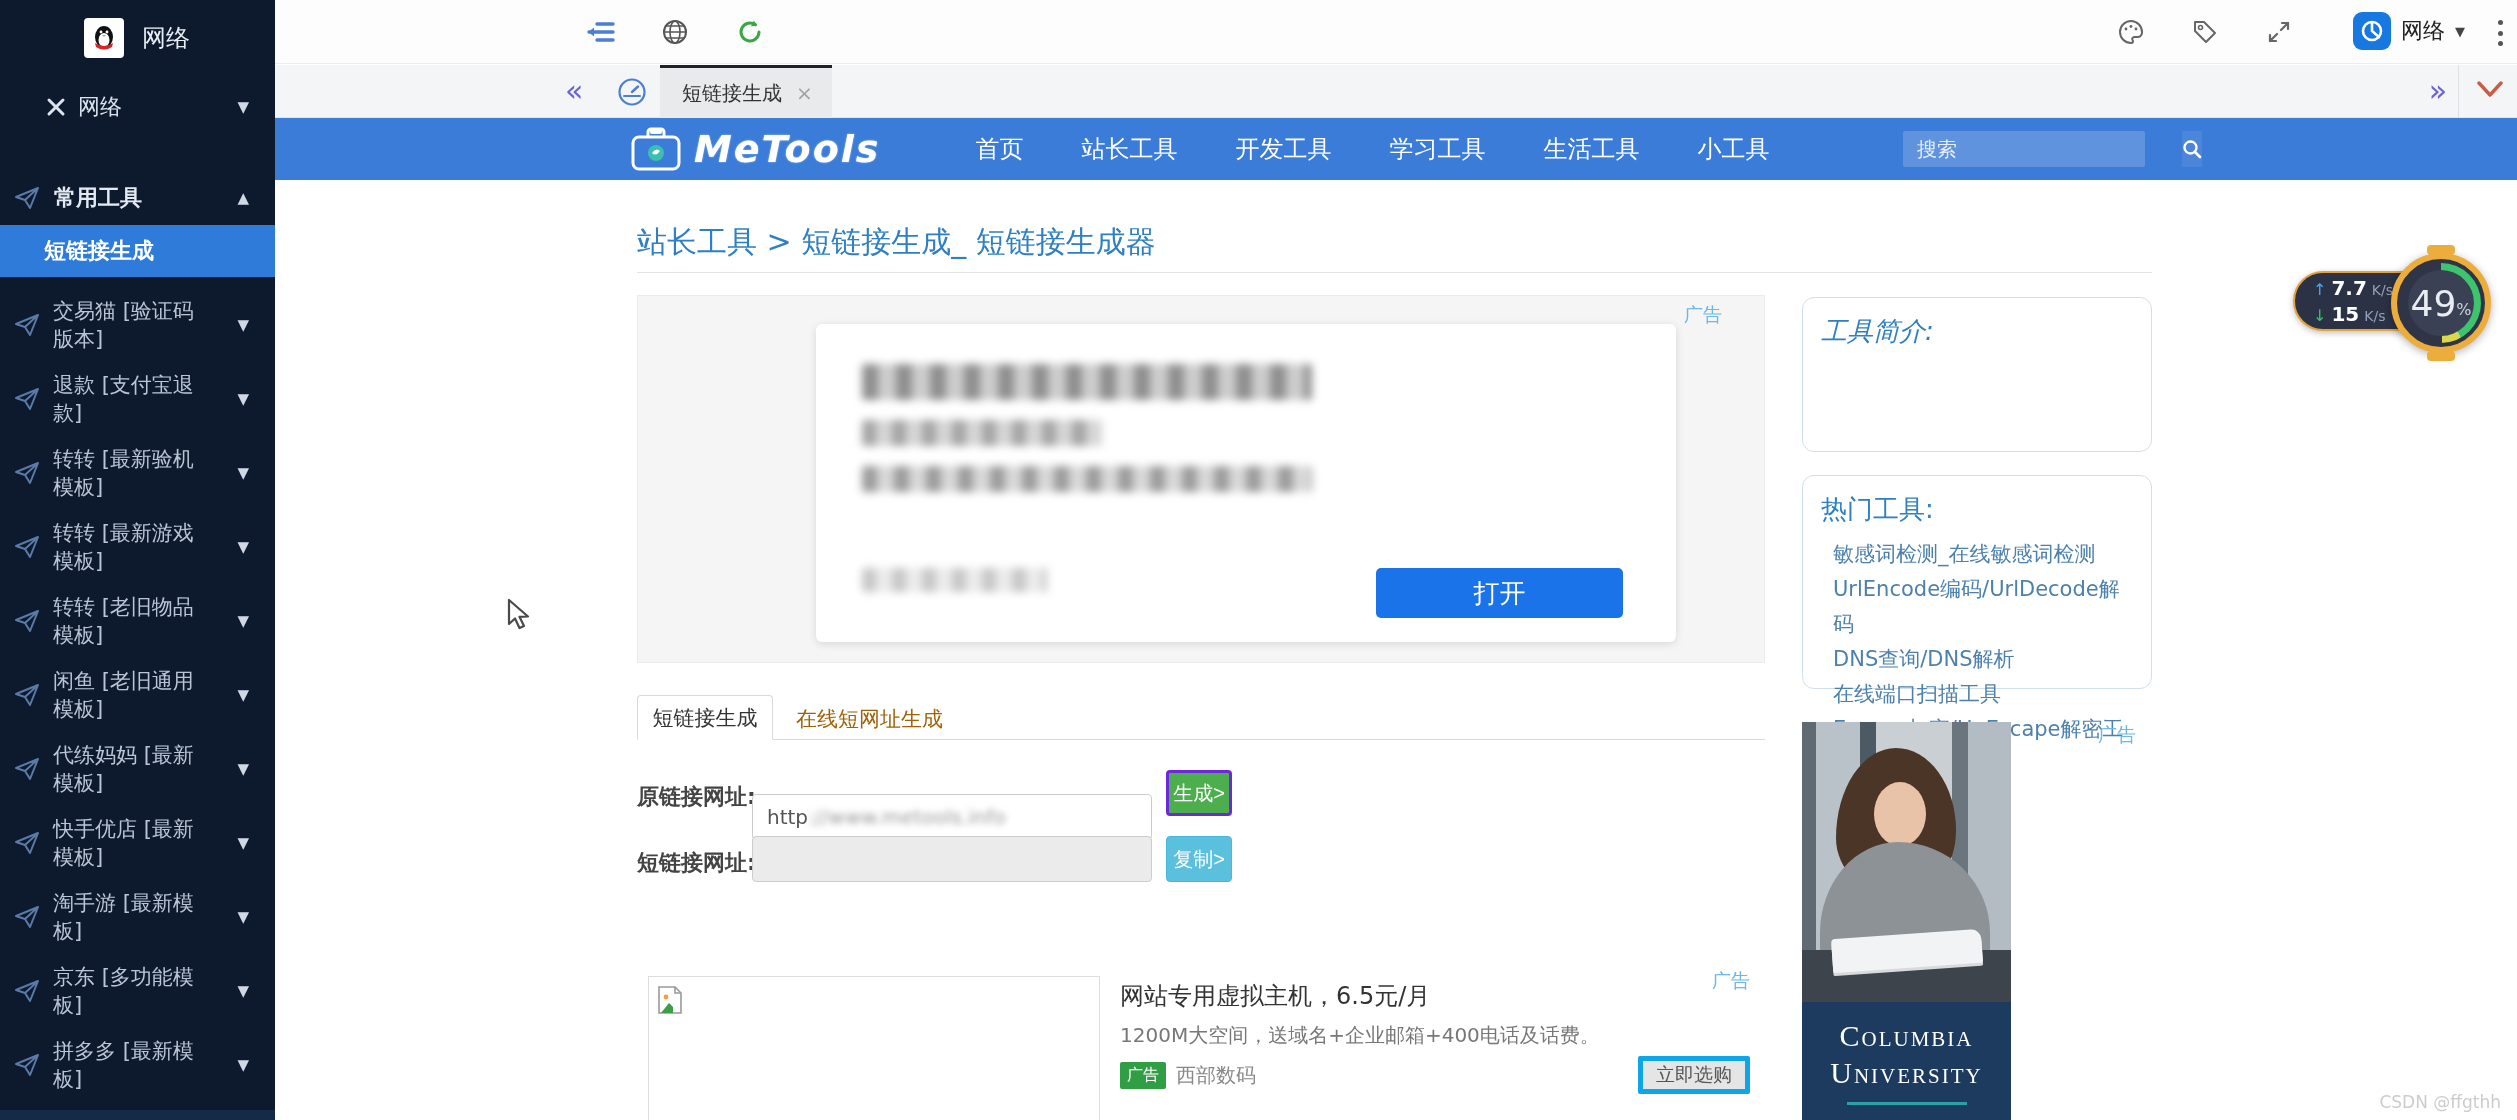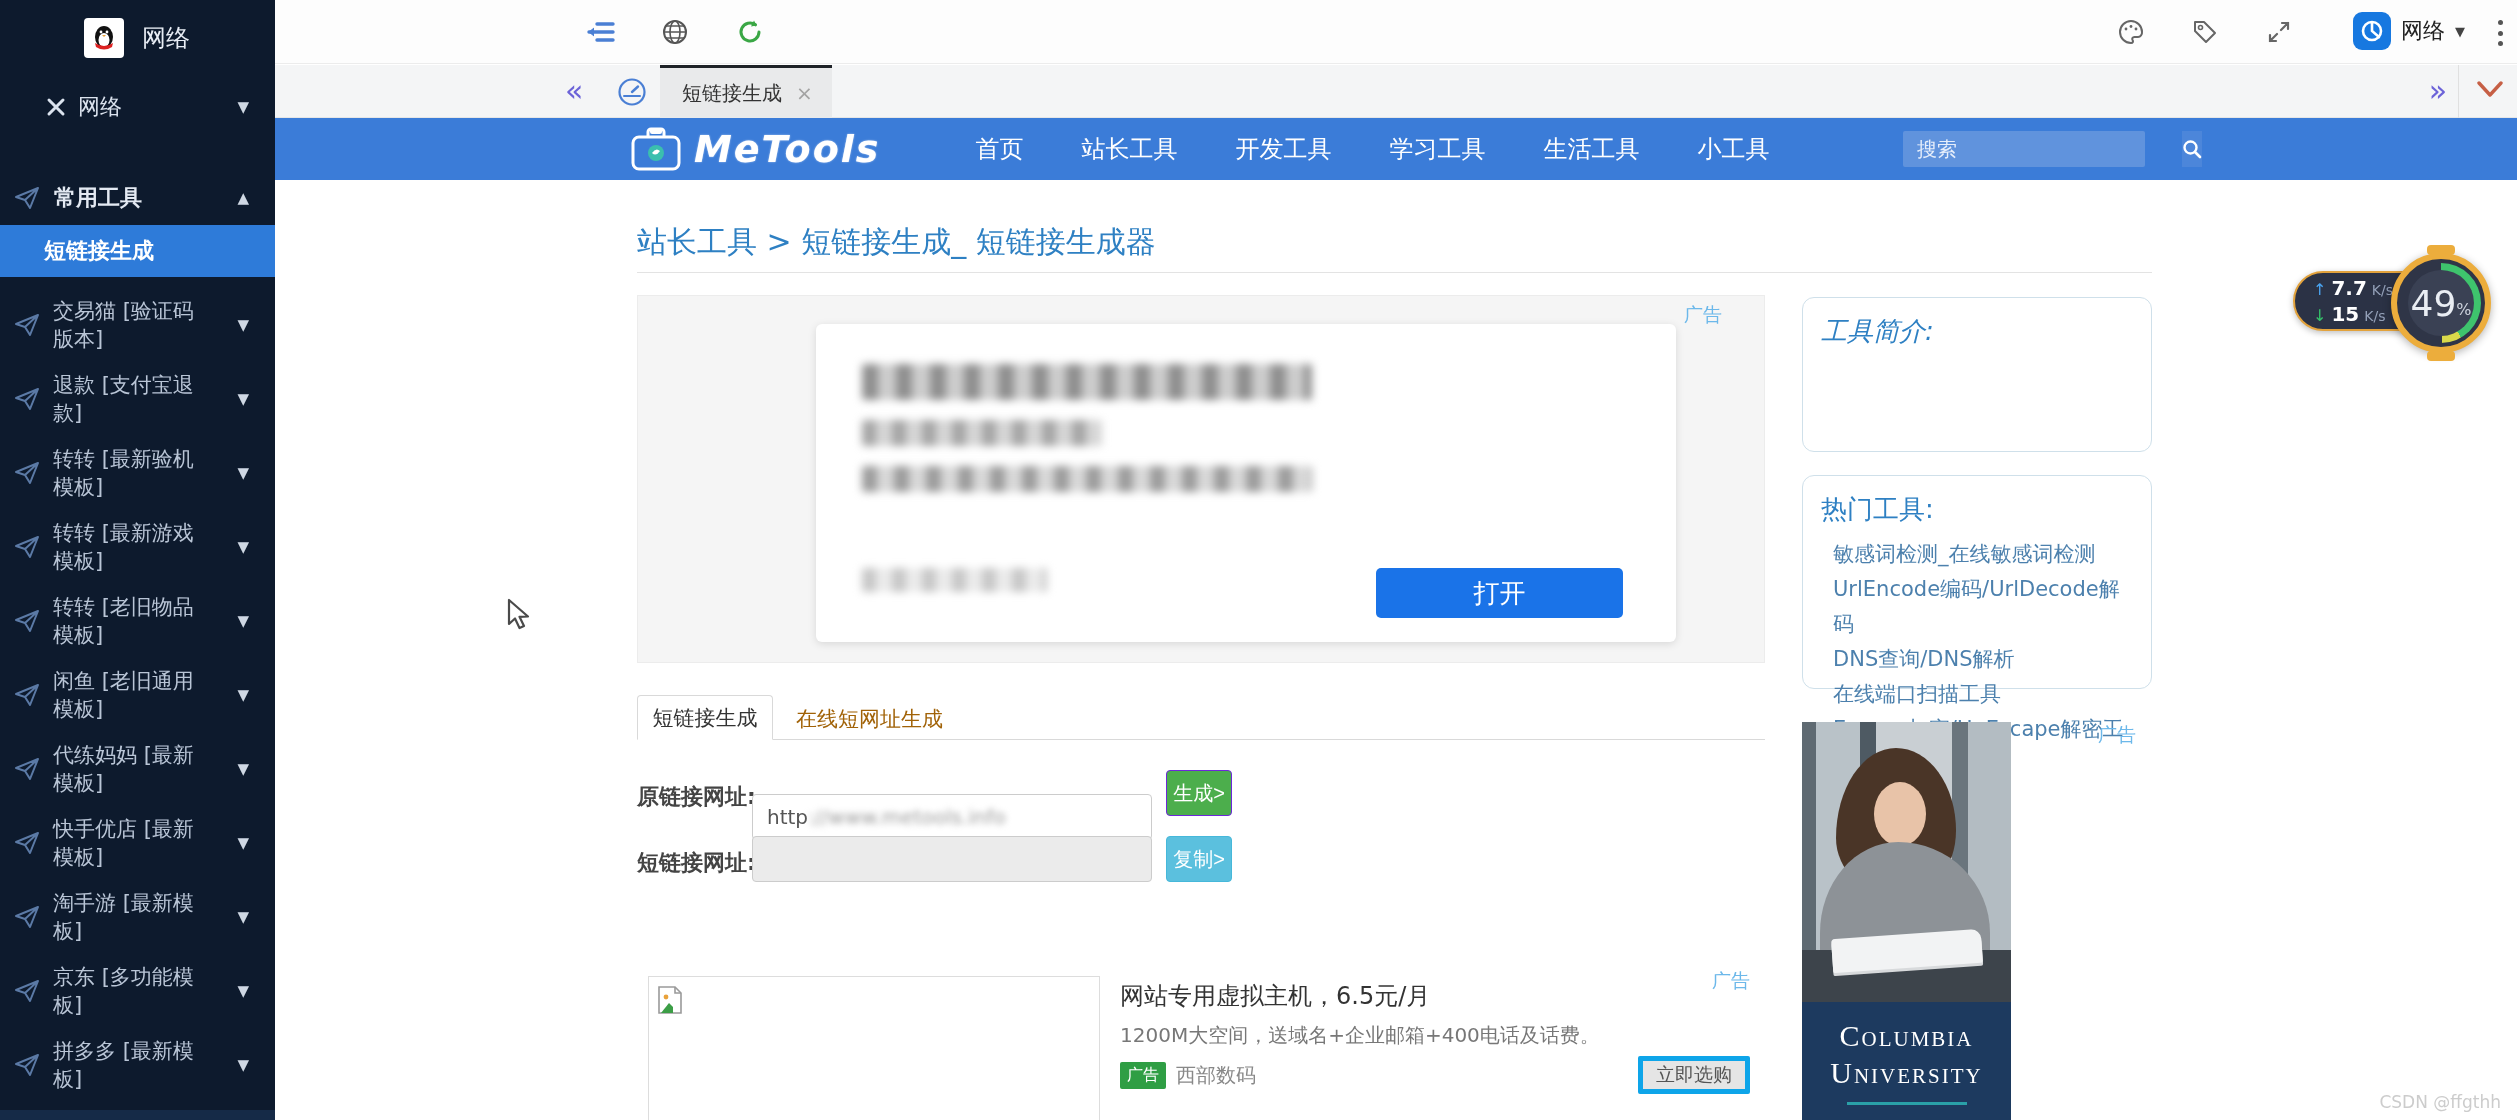--- a/index.html
+++ b/index.html
@@ -72,21 +72,21 @@
   .open-btn { position:absolute; right:53px; bottom:24px; width:247px; height:50px; background:#1a73e8; color:#fff; font-size:26px; border:none; border-radius:5px; cursor:pointer; }
 
   
   .tool-tabs-line { position:absolute; left:637px; top:739px; width:1128px; border-top:1px solid #d9d9d9; }
   .tool-tab-active { position:absolute; left:637px; top:695px; width:136px; height:45px; background:#fff; border:1px solid #d9d9d9; border-bottom:1px solid #fff; border-radius:4px 4px 0 0; display:flex; align-items:center; justify-content:center; font-size:21px; color:#333; cursor:pointer; }
   .tool-tab-link { position:absolute; left:796px; top:705px; font-size:21px; color:#a16207; cursor:pointer; }
   .form-label { position:absolute; font-size:22px; font-weight:600; color:#444; }
   .fake-input { position:absolute; left:752px; width:400px; height:46px; background:#fff; border:1px solid #ccc; border-radius:4px; display:flex; align-items:center; padding-left:14px; font-size:20px; color:#555; cursor:text; }
   .smudge { filter:blur(3px); color:#9a9a9a; }
   .input-disabled { position:absolute; left:752px; width:400px; height:46px; background:#ebebeb; border:1px solid #ccc; border-radius:4px; }
-  .btn-green { position:absolute; left:1166px; width:66px; height:46px; background:#4cae4c; border:1px solid #6d28d9; border-radius:4px; color:#fff; font-size:20px; cursor:pointer; }
+  .btn-green { position:absolute; left:1166px; width:66px; height:46px; background:#4cae4c; border:3px solid #6d28d9; border-radius:4px; color:#fff; font-size:20px; cursor:pointer; }
   .btn-info { position:absolute; left:1166px; width:66px; height:46px; background:#5bc0de; border:1px solid #46b8da; border-radius:4px; color:#fff; font-size:20px; cursor:pointer; }
 
   
   .ad2-label { position:absolute; left:1712px; top:968px; }
   .ad2-img { position:absolute; left:648px; top:976px; width:452px; height:170px; background:#fff; border:1px solid #ddd; }
   .broken-ic { position:absolute; left:8px; top:8px; }
   .ad2-title { position:absolute; left:1120px; top:980px; font-size:24px; color:#333; }
   .ad2-desc { position:absolute; left:1120px; top:1022px; font-size:20px; color:#777; }
   .ad2-row { position:absolute; left:1120px; top:1062px; display:flex; align-items:center; gap:10px; }
   .ad2-badge { background:#2f9e44; color:#fff; font-size:16px; padding:3px 7px; border-radius:2px; }

